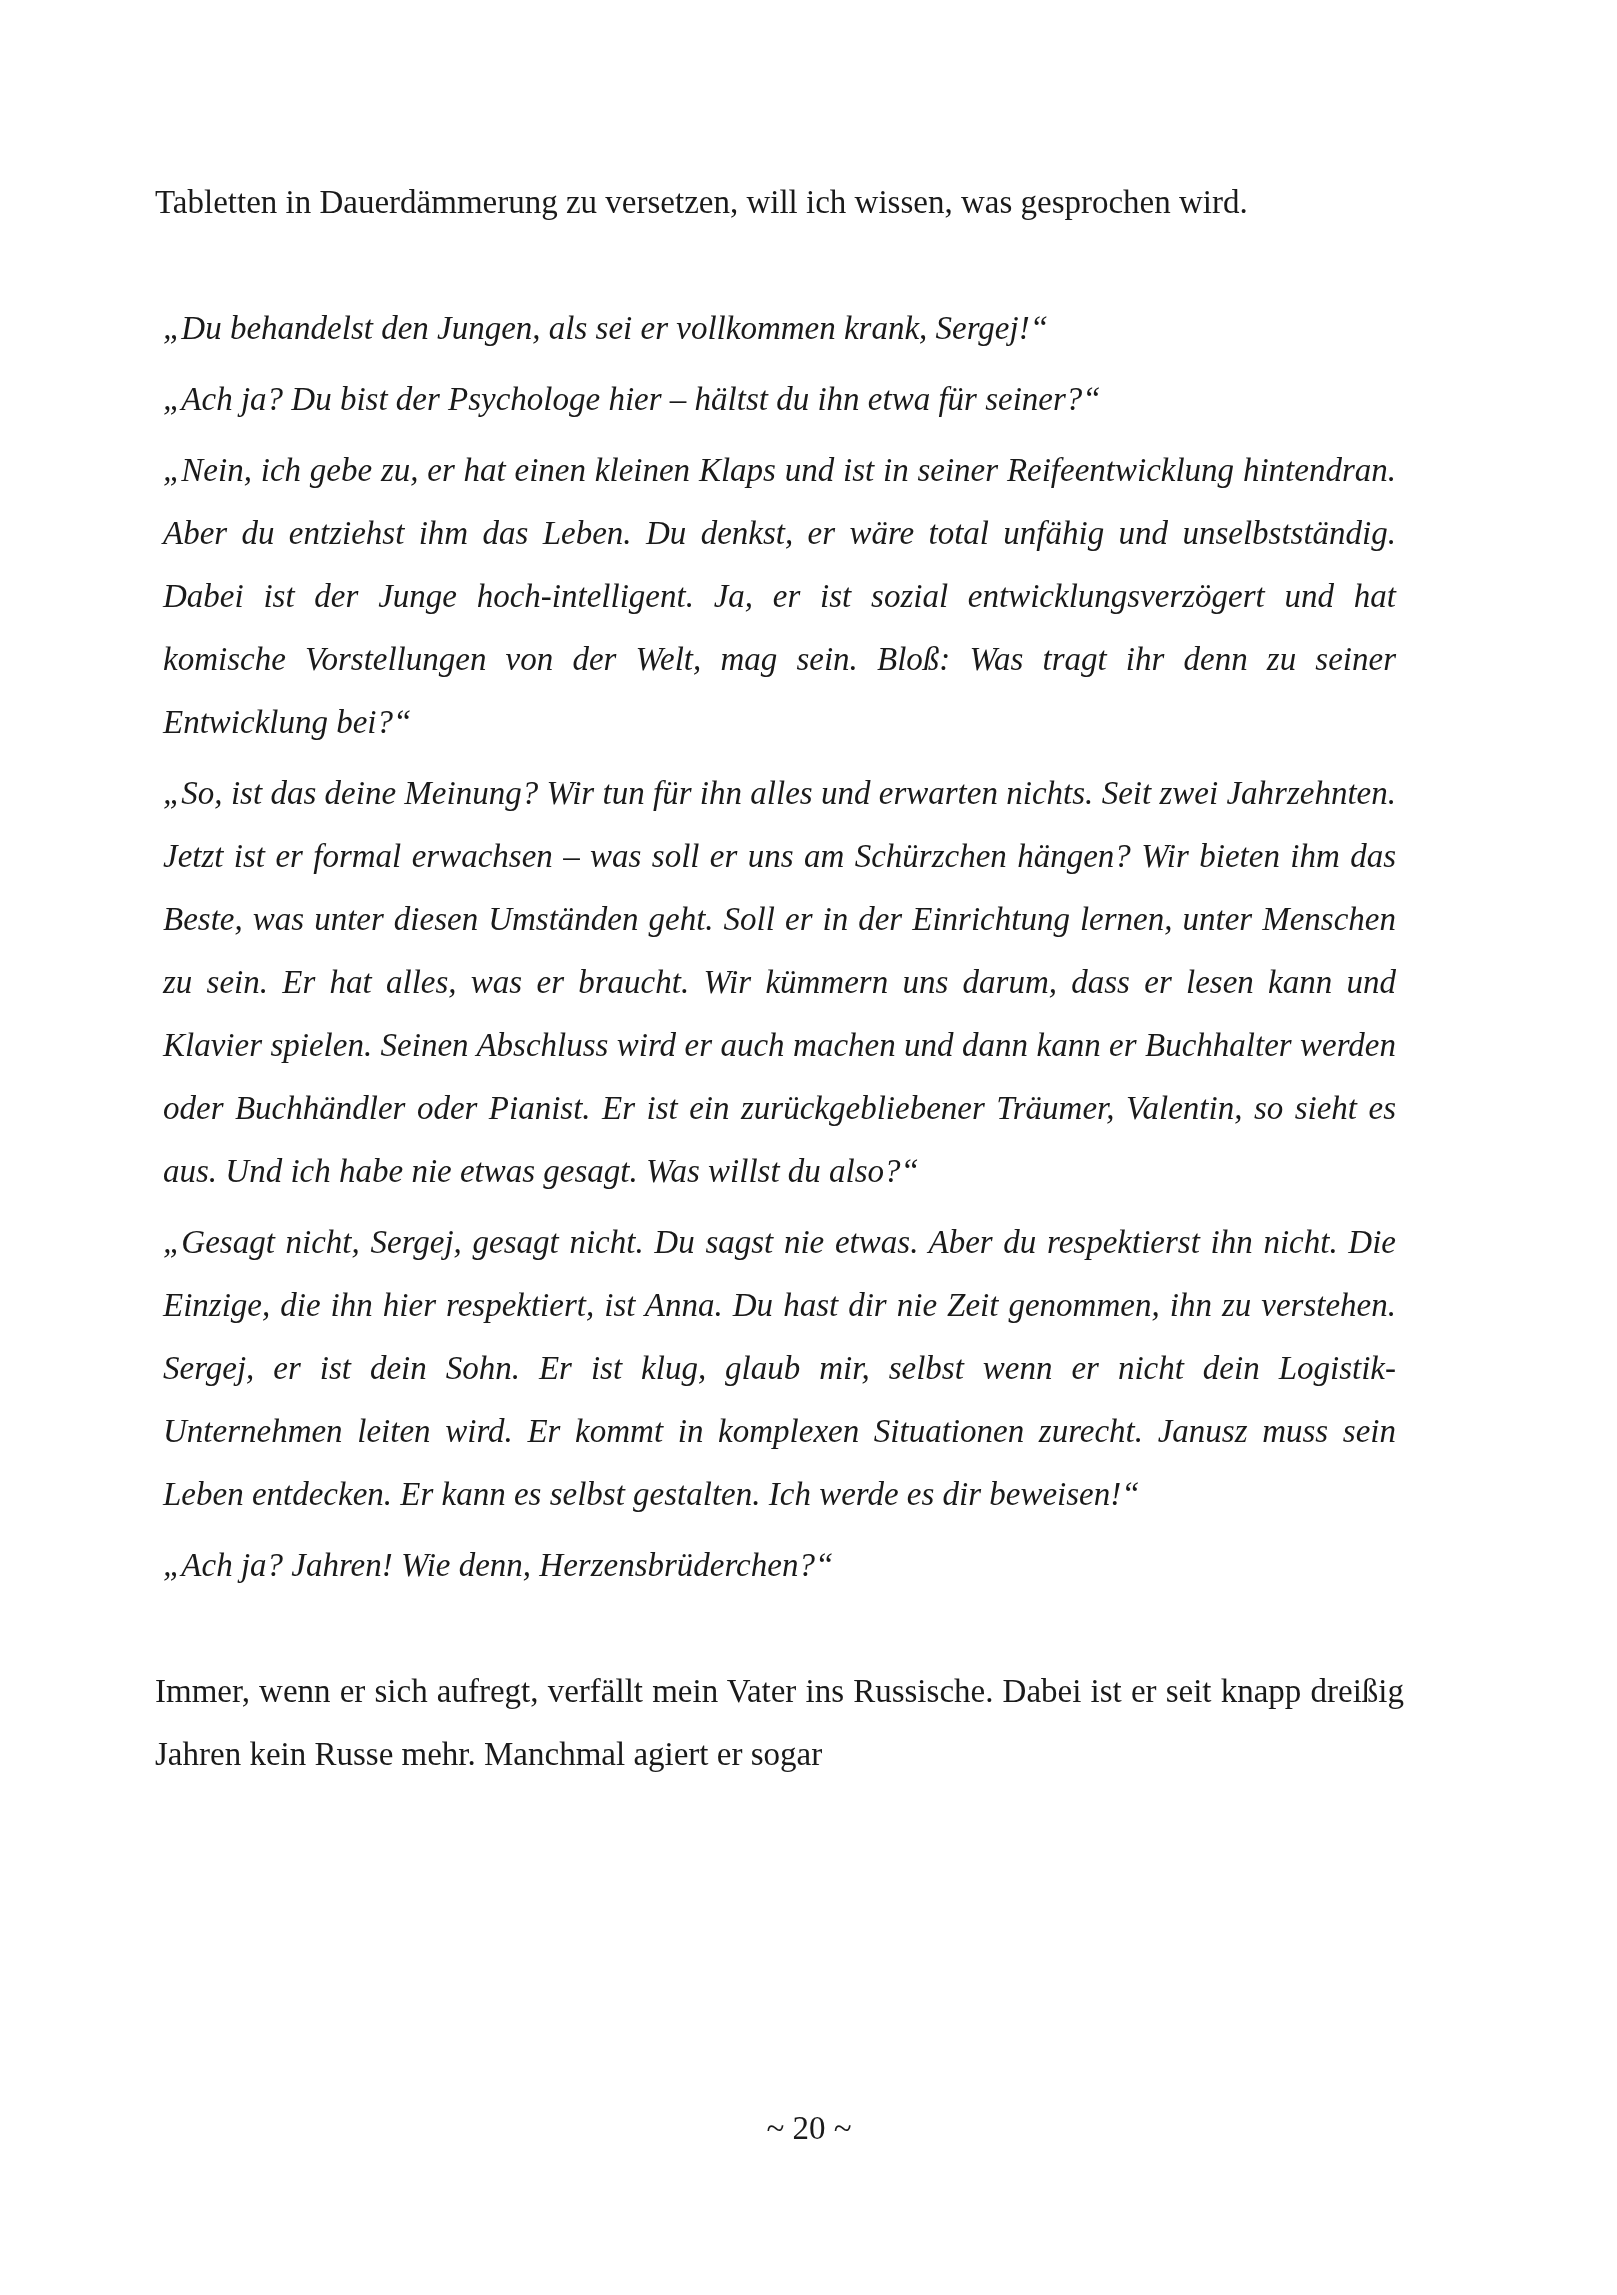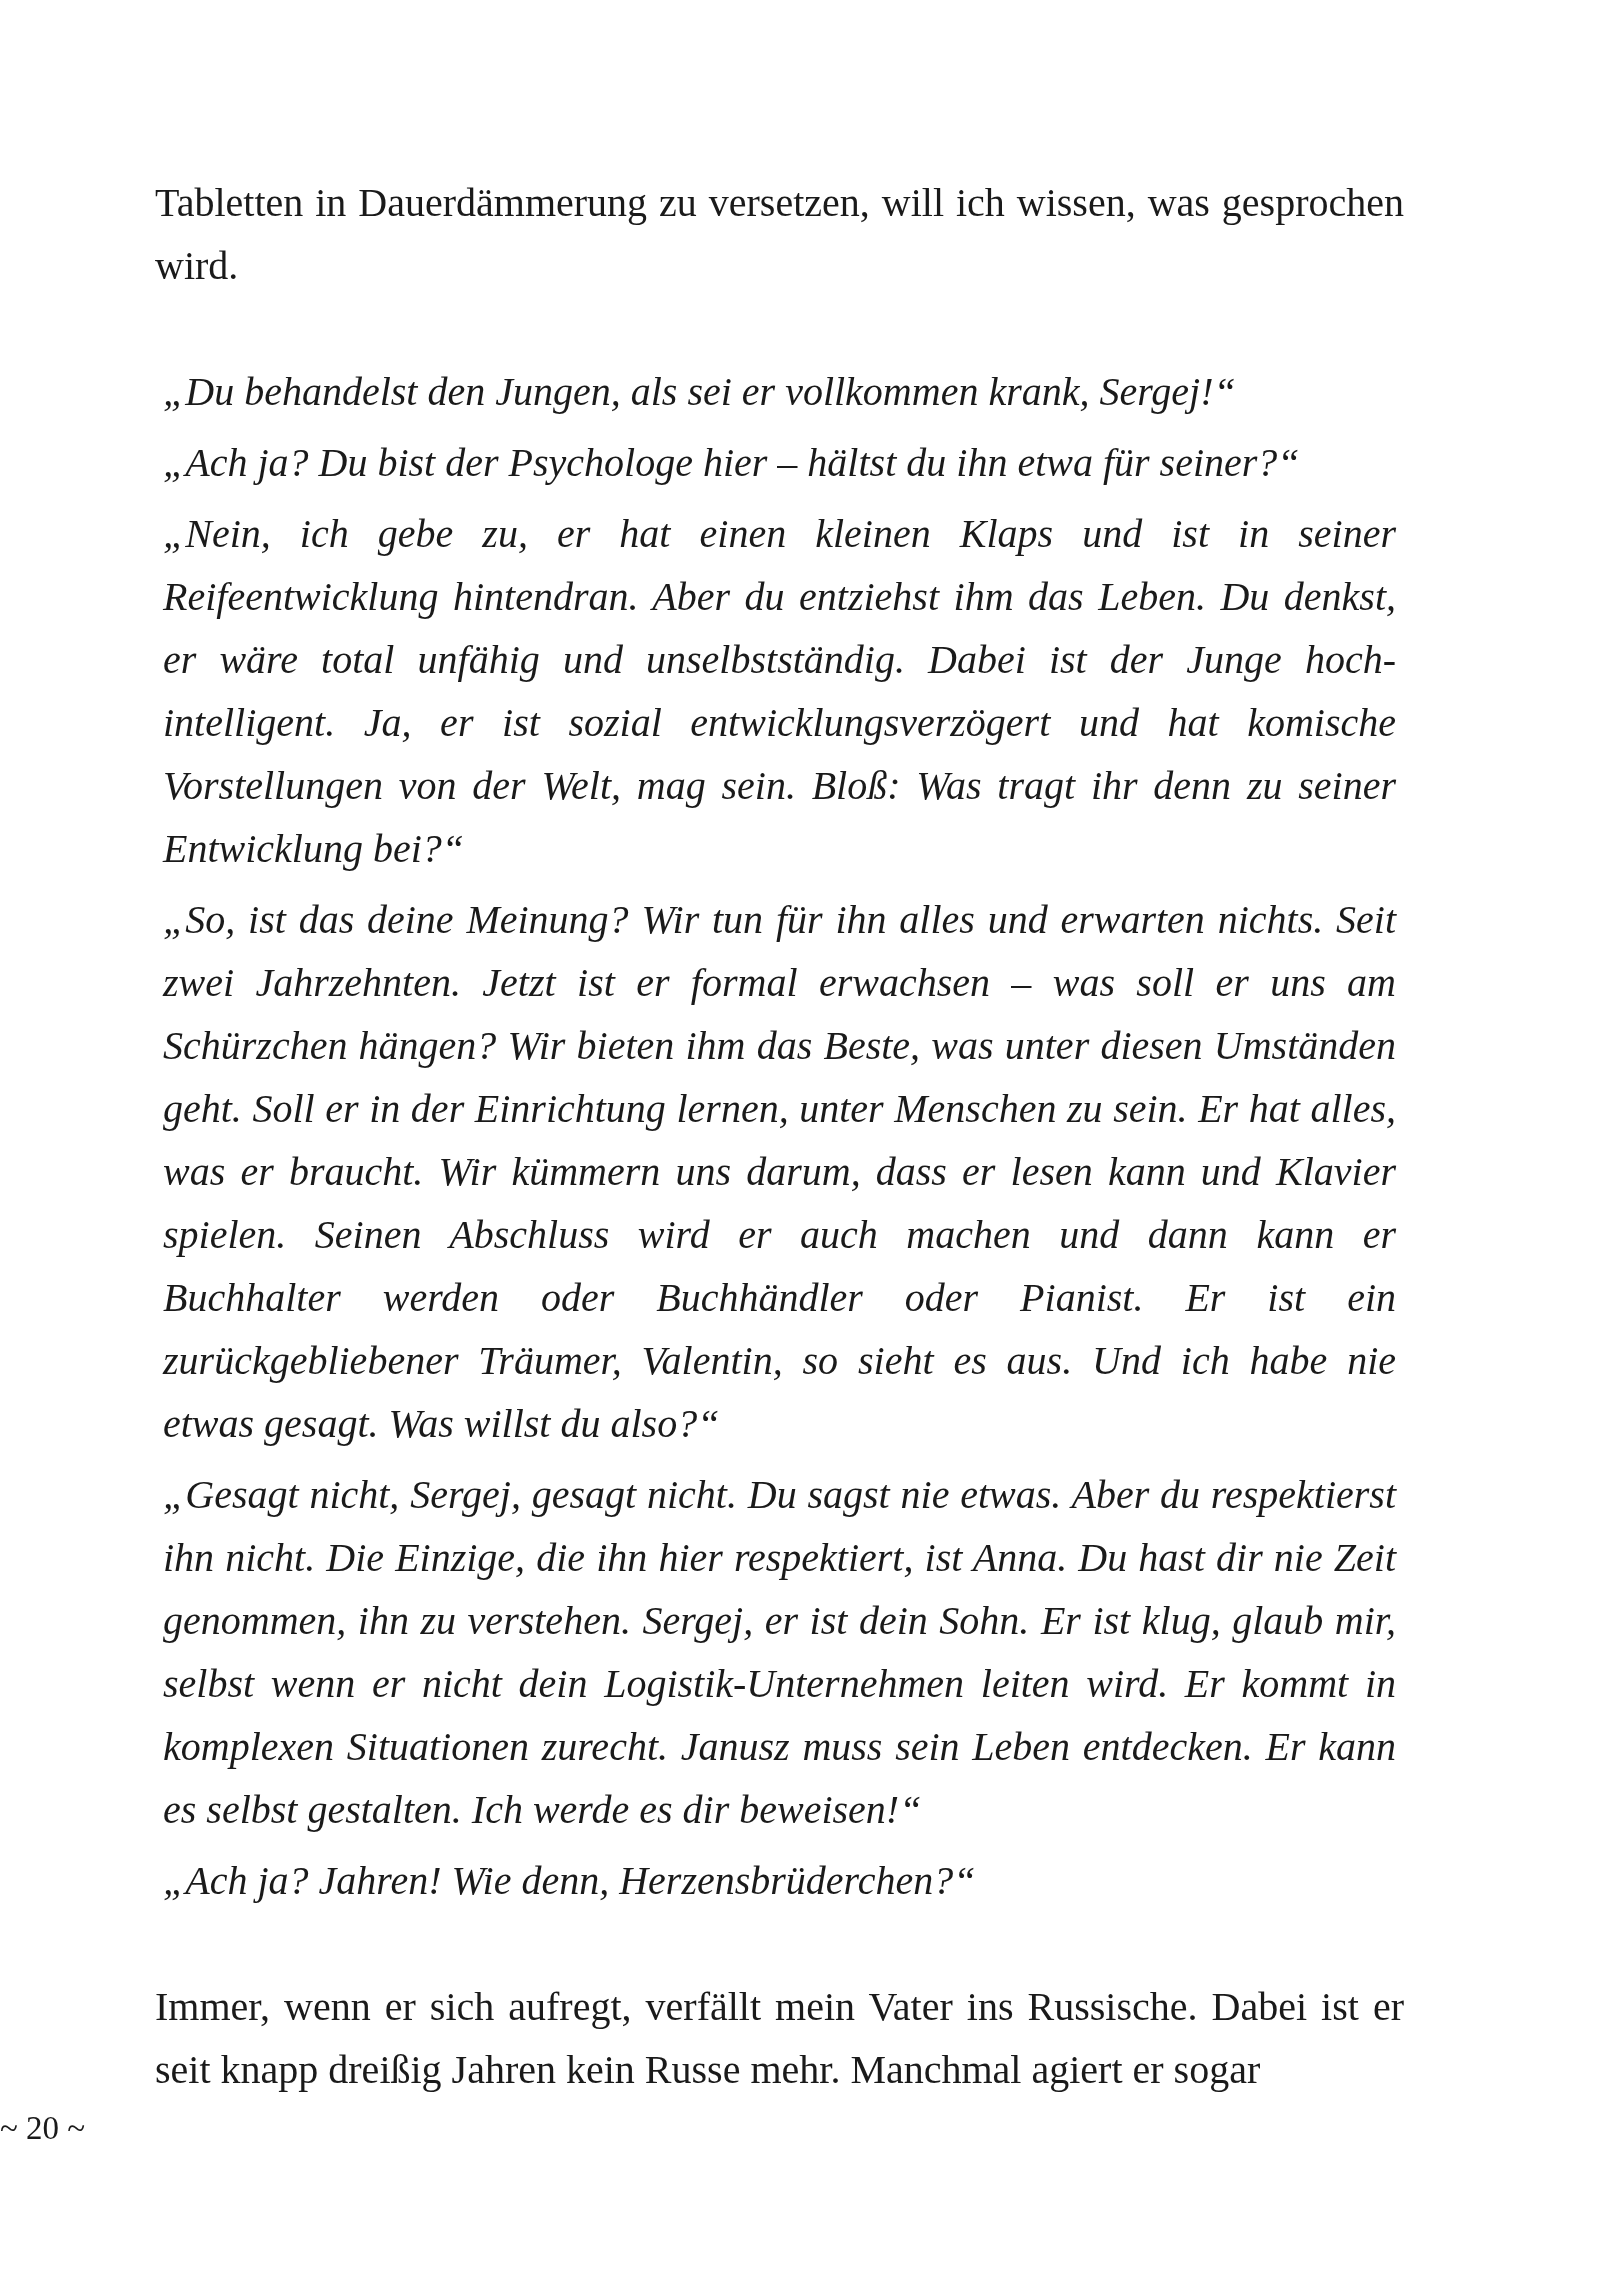--- a/index.html
+++ b/index.html
@@ -1,27 +1,27 @@
 <!DOCTYPE html>
 <html style="font-size:7.4px"><head>
   <meta charset="utf-8">
   <style>
     html, body { margin: 0; padding: 0; background: #ffffff; }
     body { width: 1618px; height: 2295px; position: relative; overflow: hidden; }
     .page {
       position: absolute; left: 155px; top: 171px; width: 1249px;
       font-family: "Liberation Serif", "DejaVu Serif", serif;
-      color: #1a1a1a; font-size: 40px; line-height: 63px;
+      color: #1a1a1a; font-size: 33px; line-height: 63px;
     }
     .para { margin: 0; text-align: justify; }
     .para-plain { font-style: normal; }
     .dialogue { margin-top: 63px; margin-bottom: 63px; font-style: italic; }
     .speech { margin: 8px; text-align: justify; }
     .page-number {
-      position: absolute; left: 0; width: 1618px; top: 2110px; 
+      position: absolute; left: 0; width: 1618px; top: 2110px; text-align: center;
       font-family: "Liberation Serif", "DejaVu Serif", serif; font-size: 33px; color: #1a1a1a;
     }
   </style>
 </head>
 <body>
 
 <div class="page">
   <p class="para para-plain">Tabletten in Dauerdämmerung zu versetzen, will ich wissen, was gesprochen wird.</p>
 
   <div class="dialogue">

